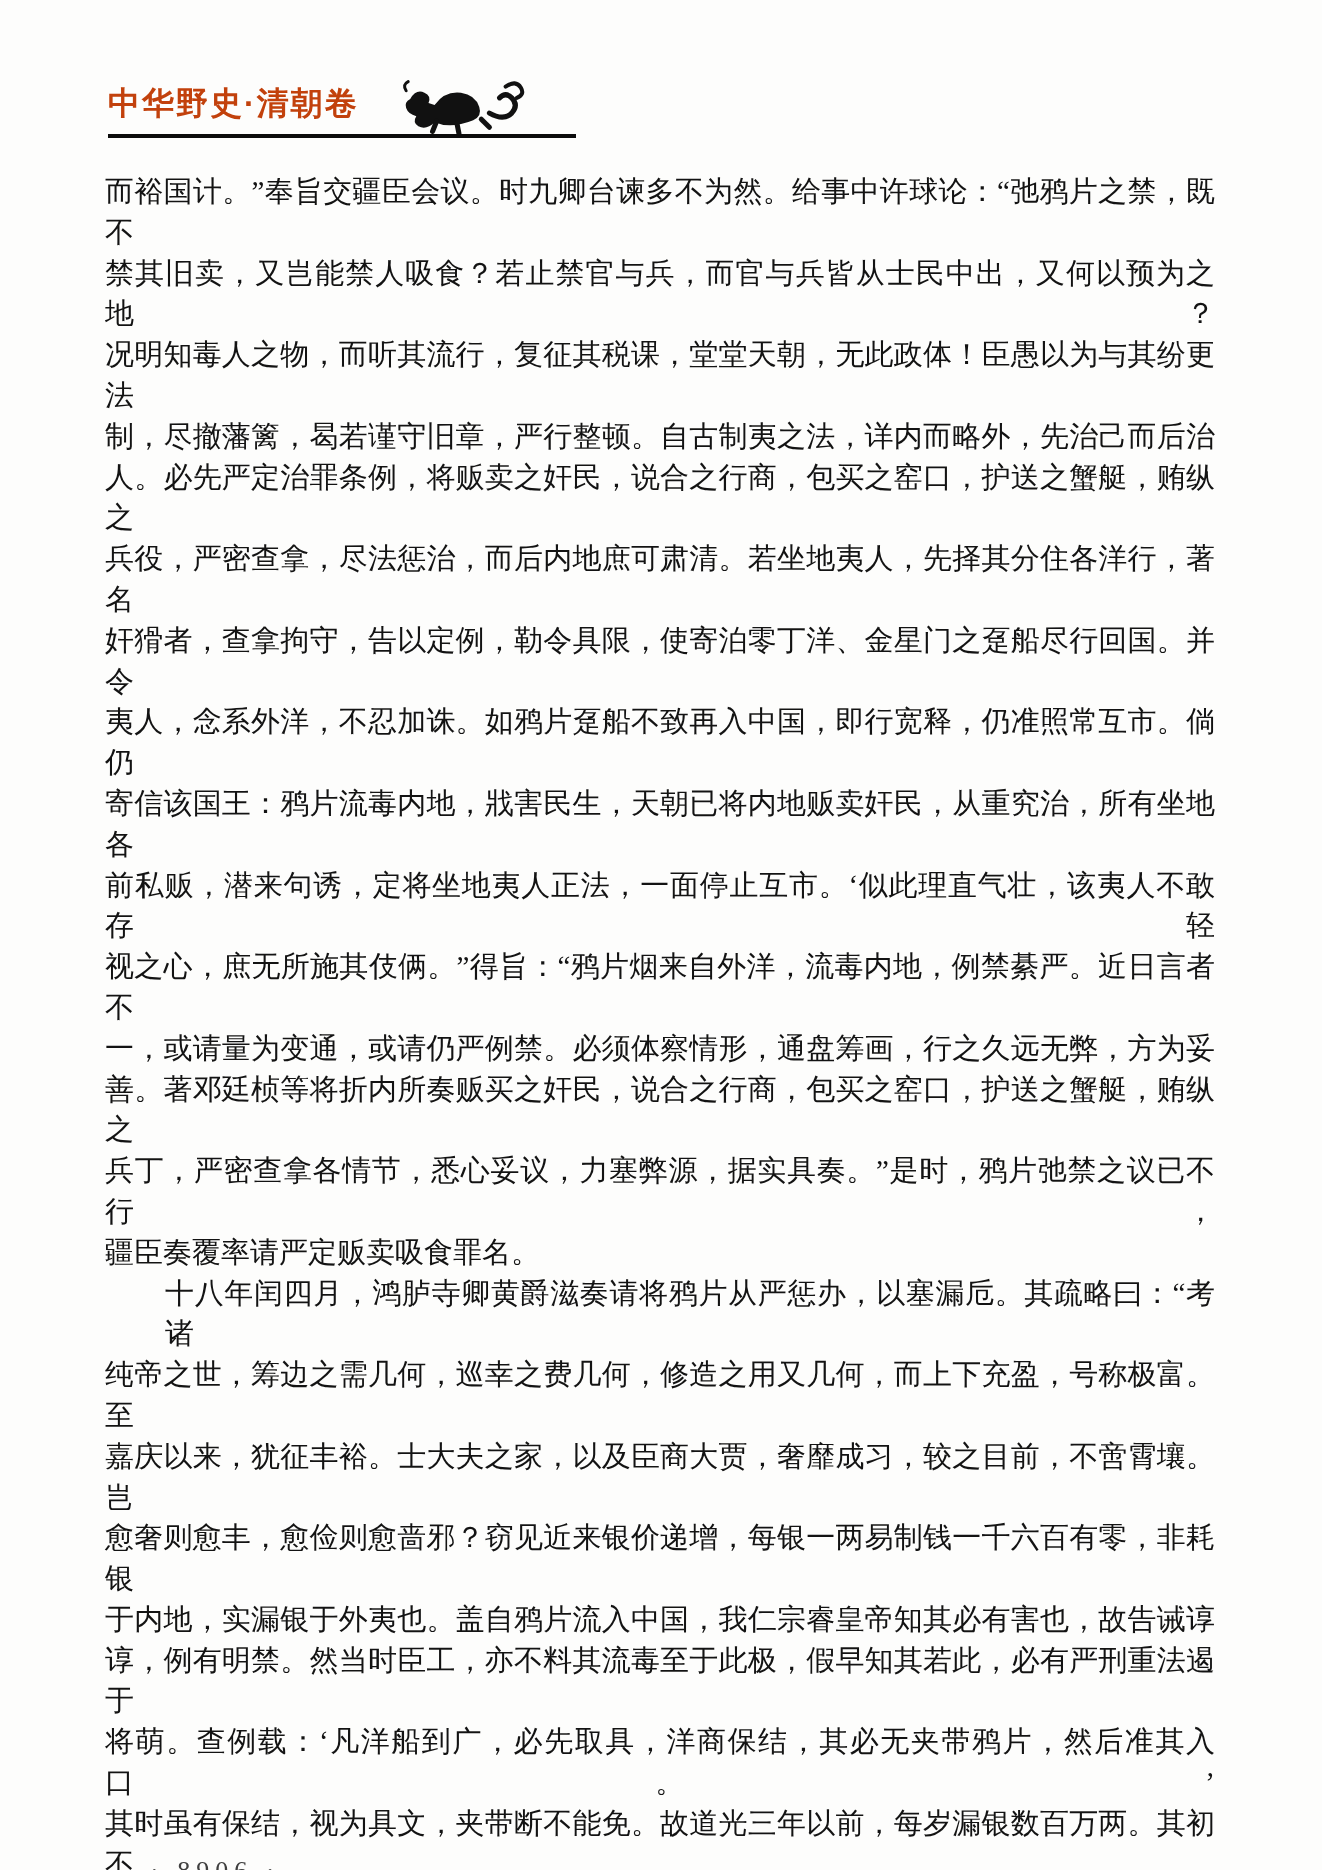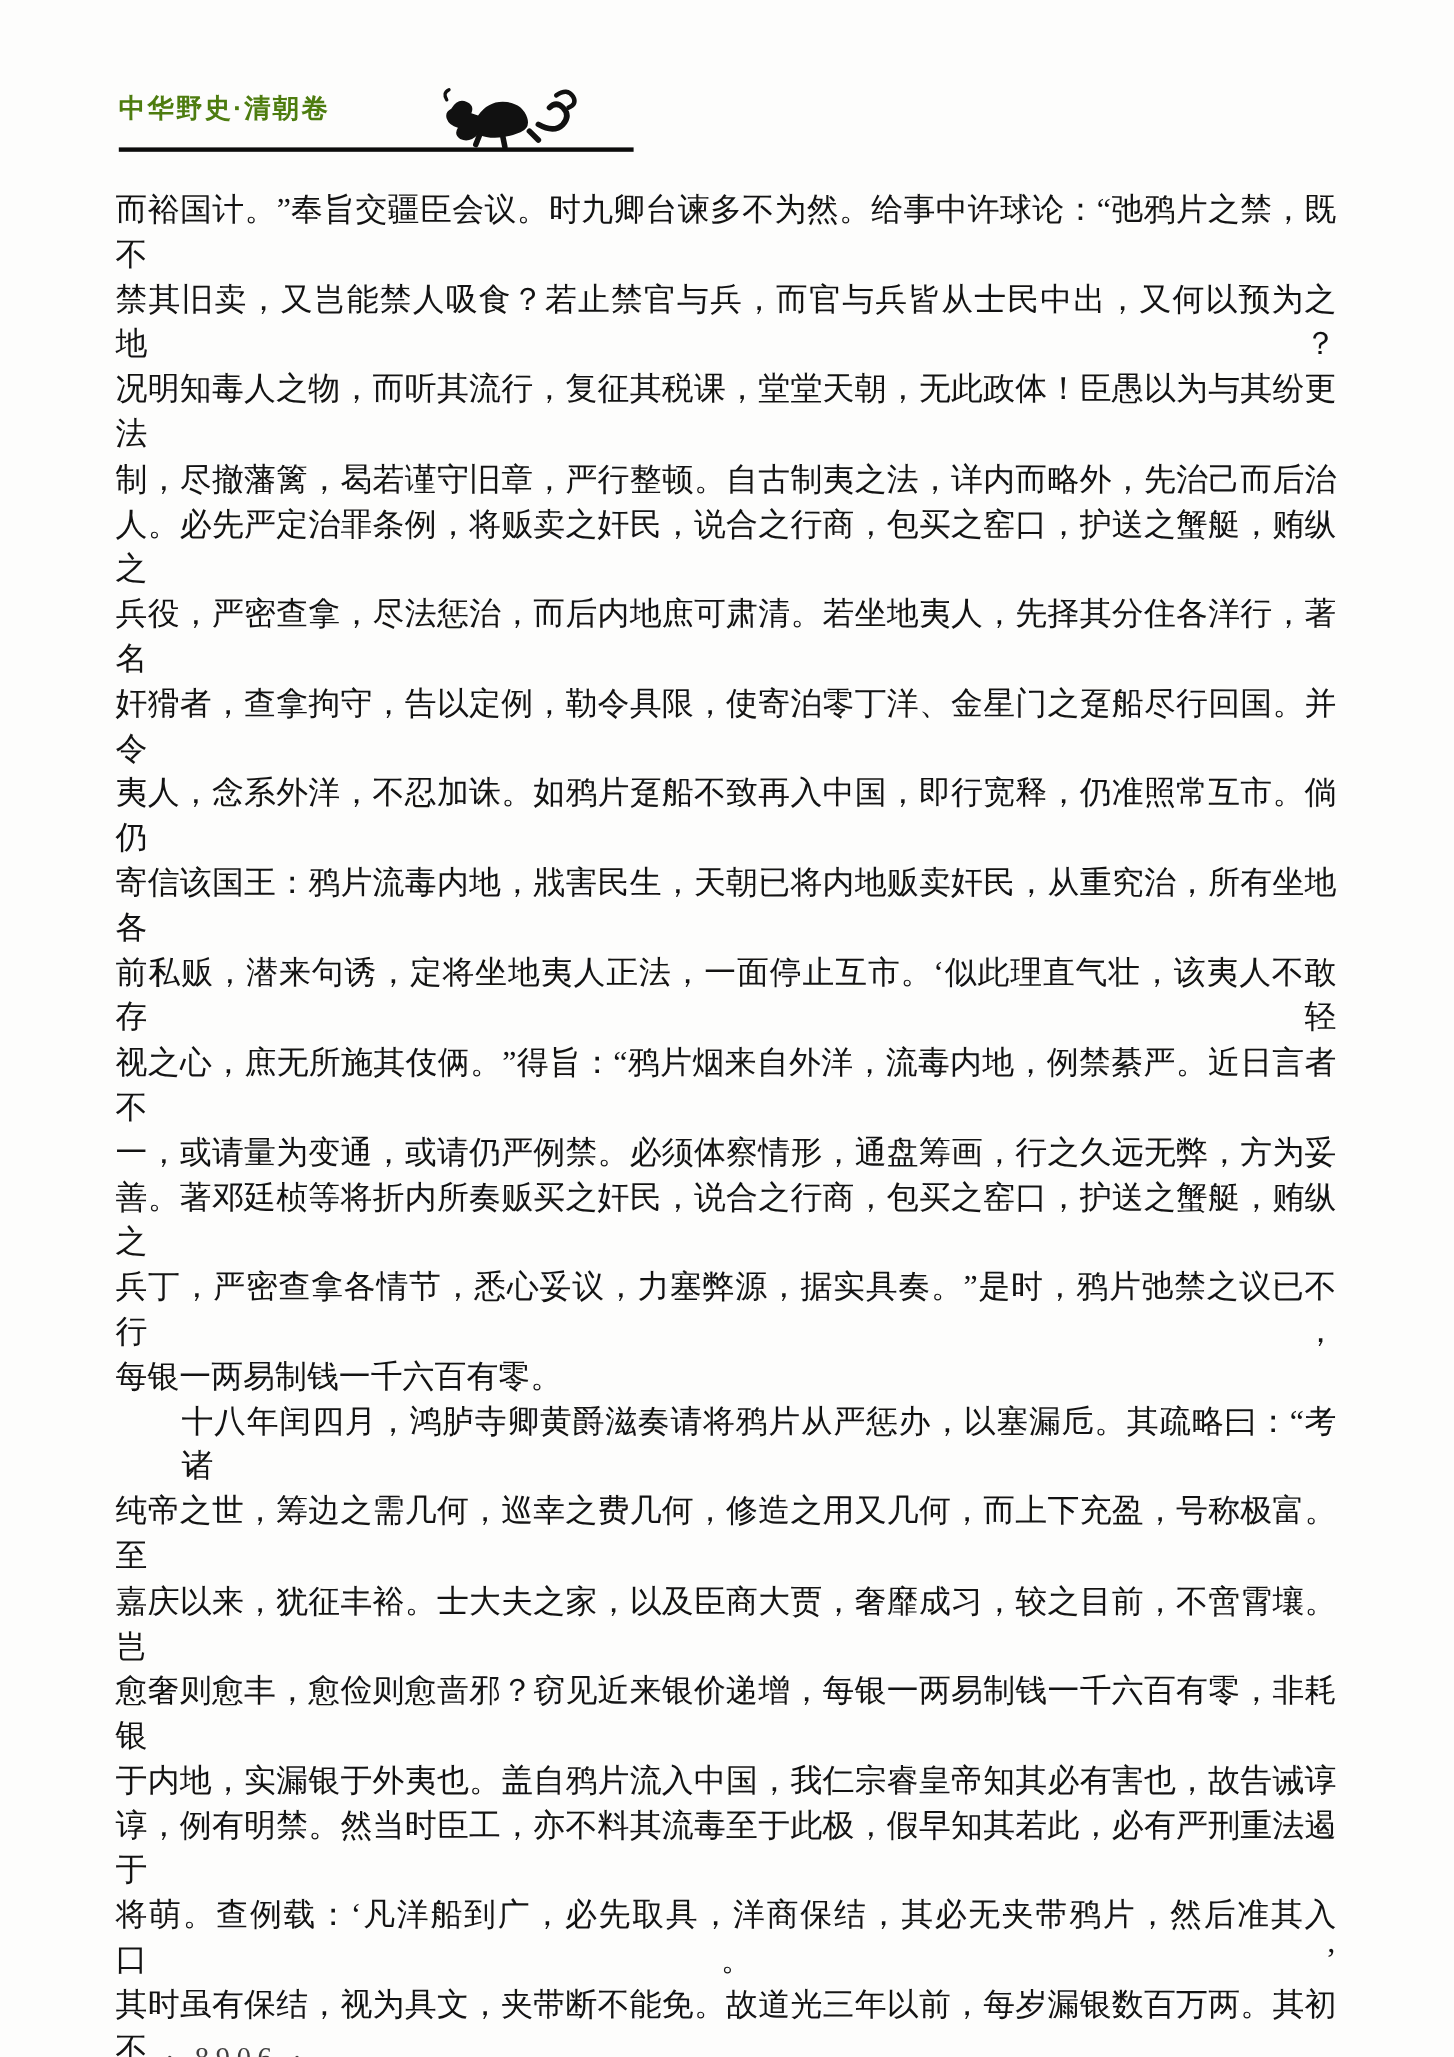--- a/index.html
+++ b/index.html
@@ -7,21 +7,21 @@
     position:relative;
     width:1322px;height:1870px;
     margin:0 auto;
     background:#fdfdfc;
     color:#141414;
     overflow:hidden;
   }
   .hdr-title{
     position:absolute;left:108px;top:82px;margin:0;
     font-family:"Liberation Sans","DejaVu Sans",sans-serif;
-    font-weight:900;font-size:24px;letter-spacing:2px;color:#4d7c0f;
+    font-weight:900;font-size:32px;letter-spacing:2px;color:#c2410c;
   }
   .hdr-logo{position:absolute;left:396px;top:76px;width:132px;height:62px;}
   .hdr-rule{position:absolute;left:108px;top:134px;width:468px;height:4px;background:#0c0c0c;}
   .textbody{
     position:absolute;left:105px;top:171px;width:1110px;
     font-family:"Liberation Serif","DejaVu Serif",serif;
     font-size:29px;color:#131313;
   }
   .line{
     line-height:40.8px;
@@ -67,21 +67,21 @@
       <div class="line">人。必先严定治罪条例，将贩卖之奸民，说合之行商，包买之窑口，护送之蟹艇，贿纵之</div>
       <div class="line">兵役，严密查拿，尽法惩治，而后内地庶可肃清。若坐地夷人，先择其分住各洋行，著名</div>
       <div class="line">奸猾者，查拿拘守，告以定例，勒令具限，使寄泊零丁洋、金星门之趸船尽行回国。并令</div>
       <div class="line">夷人，念系外洋，不忍加诛。如鸦片趸船不致再入中国，即行宽释，仍准照常互市。倘仍</div>
       <div class="line">寄信该国王：鸦片流毒内地，戕害民生，天朝已将内地贩卖奸民，从重究治，所有坐地各</div>
       <div class="line">前私贩，潜来句诱，定将坐地夷人正法，一面停止互市。‘似此理直气壮，该夷人不敢存轻</div>
       <div class="line">视之心，庶无所施其伎俩。”得旨：“鸦片烟来自外洋，流毒内地，例禁綦严。近日言者不</div>
       <div class="line">一，或请量为变通，或请仍严例禁。必须体察情形，通盘筹画，行之久远无弊，方为妥</div>
       <div class="line">善。著邓廷桢等将折内所奏贩买之奸民，说合之行商，包买之窑口，护送之蟹艇，贿纵之</div>
       <div class="line">兵丁，严密查拿各情节，悉心妥议，力塞弊源，据实具奏。”是时，鸦片弛禁之议已不行，</div>
-      <div class="line noexpand">每银一两易制钱一千六百有零。</div>
+      <div class="line noexpand">疆臣奏覆率请严定贩卖吸食罪名。</div>
       <div class="line indent">十八年闰四月，鸿胪寺卿黄爵滋奏请将鸦片从严惩办，以塞漏卮。其疏略曰：“考诸</div>
       <div class="line">纯帝之世，筹边之需几何，巡幸之费几何，修造之用又几何，而上下充盈，号称极富。至</div>
       <div class="line">嘉庆以来，犹征丰裕。士大夫之家，以及臣商大贾，奢靡成习，较之目前，不啻霄壤。岂</div>
       <div class="line">愈奢则愈丰，愈俭则愈啬邪？窃见近来银价递增，每银一两易制钱一千六百有零，非耗银</div>
       <div class="line">于内地，实漏银于外夷也。盖自鸦片流入中国，我仁宗睿皇帝知其必有害也，故告诫谆</div>
       <div class="line">谆，例有明禁。然当时臣工，亦不料其流毒至于此极，假早知其若此，必有严刑重法遏于</div>
       <div class="line">将萌。查例载：‘凡洋船到广，必先取具，洋商保结，其必无夹带鸦片，然后准其入口。’</div>
       <div class="line">其时虽有保结，视为具文，夹带断不能免。故道光三年以前，每岁漏银数百万两。其初不</div>
     </main>
 

